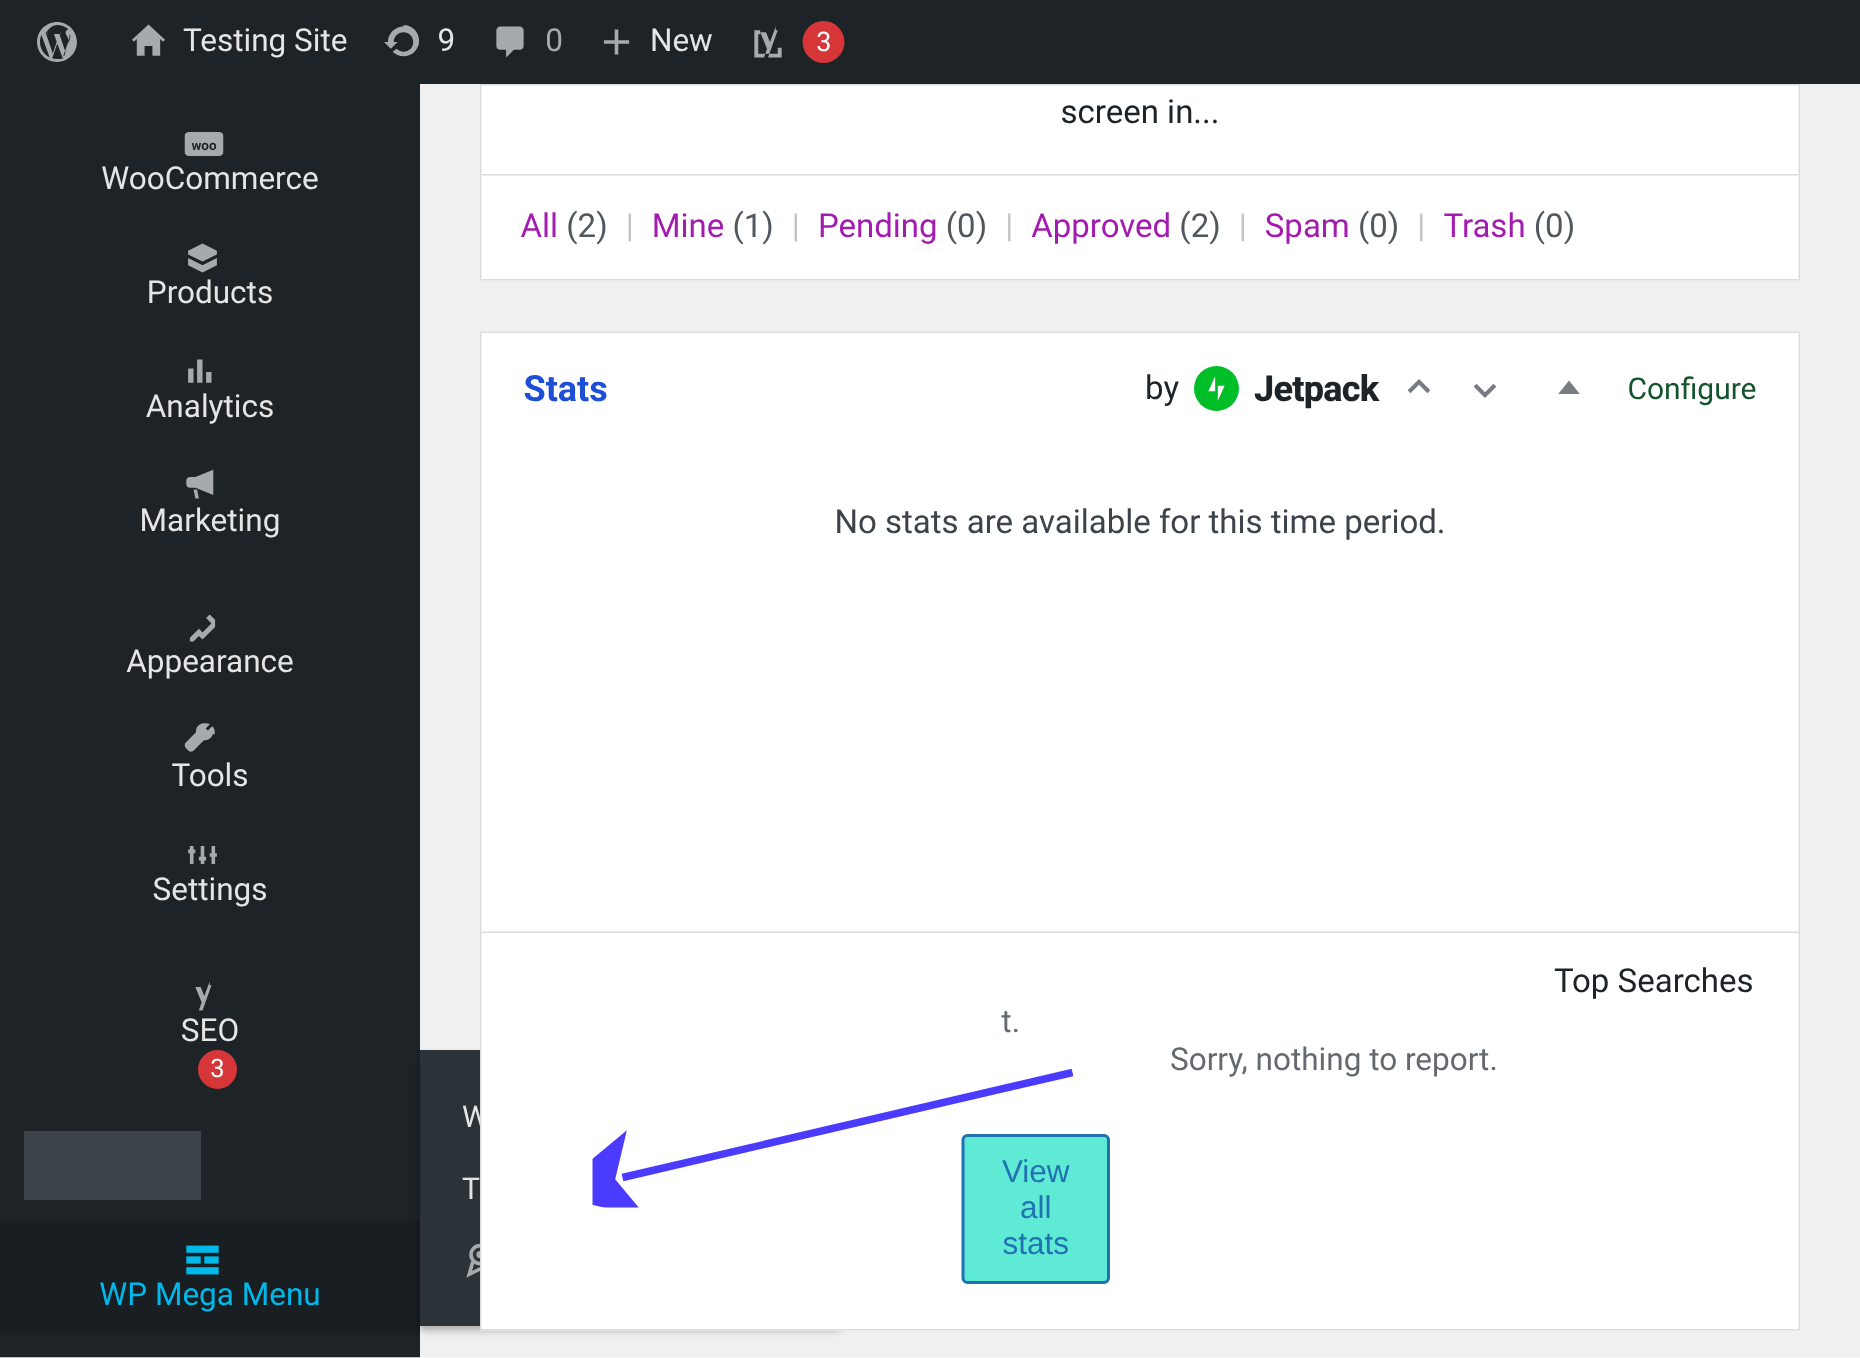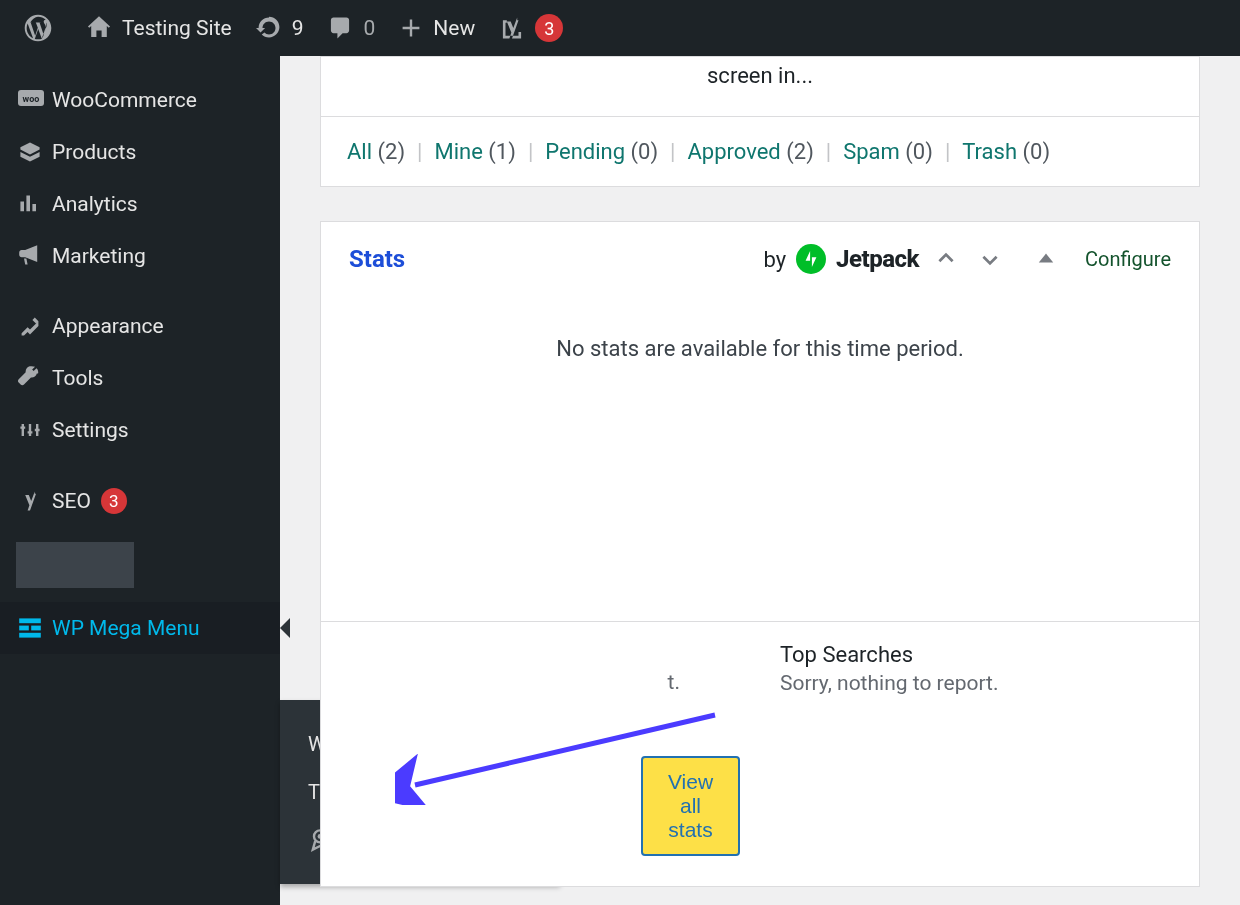--- a/index.html
+++ b/index.html
@@ -6,57 +6,57 @@
   body { font-family: -apple-system, BlinkMacSystemFont, "Segoe UI", Roboto, sans-serif; background: #f0f0f1; width: 1240px; height: 905px; overflow: hidden; position: relative; }
   
   
   .adminbar { background: #1d2327; height: 56px; display: flex; align-items: center; padding: 0 12px; color: #c3c4c7; }
   .adminbar-item { display: flex; align-items: center; padding: 0 12px; cursor: pointer; font-size: 21px; color: #e5e5e5; height: 56px; }
   .adminbar-item .ico { margin-right: 10px; display: inline-flex; }
   .badge-circle { background: #d63638; color: #fff; border-radius: 50%; min-width: 28px; height: 28px; display: inline-flex; align-items: center; justify-content: center; font-size: 18px; font-weight: 400; }
   
   
   .sidebar { position: absolute; top: 56px; left: 0; width: 280px; background: #1d2327; color: #c3c4c7; height: 849px; }
-  .menu-item { display: flex; align-items: center; padding: 14px 18px; cursor: pointer; font-size: 21px; color: #e5e5e5; position: relative; }
+  .menu-item { display: flex; align-items: center; padding: 14px 18px; cursor: pointer; font-size: 21px; color: #e5e5e5; position: relative; flex-direction: column; }
   .menu-item .micon { width: 34px; display: inline-flex; align-items: center; }
   .menu-item.active { background: #191e23; color: #00b9eb; }
   .menu-item.active::after { content:""; position:absolute; right:-10px; top:50%; margin-top:-10px; border:10px solid transparent; border-right-color:#2c3338; }
   .menu-sep { height: 18px; }
   .menu-badge { background: #d63638; color:#fff; border-radius: 50%; min-width: 26px; height: 26px; display:inline-flex; align-items:center; justify-content:center; font-size:17px; margin-left:10px; }
   .collapse-item { display:flex; align-items:center; padding: 14px 18px; font-size: 20px; color:#a7aaad; cursor:pointer; }
   .collapse-item .micon { width:34px; }
   .placeholder-box { background:#3c434a; margin: 14px 16px; height: 46px; width: 118px; }
   
   
   .flyout { position: absolute; left: 280px; top: 700px; background: #2c3338; color: #c3c4c7; width: 280px; padding: 20px 0; box-shadow: 0 3px 5px rgba(0,0,0,.3); }
   .flyout-item { padding: 12px 28px; font-size: 20px; color: #e5e5e5; cursor: pointer; display:flex; align-items:center; }
   .flyout-item .ficon { margin-right: 12px; }
   
   
   .content { position:absolute; left:280px; top:56px; width: 960px; height: 849px; padding: 0 40px 20px 40px; border-radius: 27px; }
   .panel { background:#fff; border:1px solid #dcdcde; margin-top: 0; }
   .panel + .panel { margin-top: 34px; }
   .snippet { text-align:center; padding: 6px 20px 28px 20px; color:#1d2327; font-size:22px; }
   .filterbar { border-top:1px solid #dcdcde; padding: 22px 26px; display:flex; flex-wrap:wrap; gap: 0; font-size:22px; color:#50575e; }
-  .flink { color:#0f766e; cursor:pointer; }
+  .flink { color:#a21caf; cursor:pointer; }
   .fcount { color:#50575e; }
   .fsep { padding: 0 12px; color:#c3c4c7; }
   .stats-head { display:flex; align-items:center; padding: 22px 28px; }
   .stats-title { font-size:24px; font-weight:700; color:#1d4ed8; flex: 0 0 auto; }
   .stats-by { margin-left:auto; display:flex; align-items:center; font-size:22px; color:#1d2327; gap:10px; }
   .jetpack-logo { width:30px; height:30px; background:#00be28; border-radius:50%; display:inline-flex; align-items:center; justify-content:center; }
   .jetpack-t { font-weight:800; letter-spacing:-.5px; font-size:24px; }
   .chev-btn { color:#50575e; cursor:pointer; padding:0 6px; }
   .conf-link { color:#14532d; font-size:20px; cursor:pointer; margin-left:14px; }
   .stats-empty { text-align:center; padding: 40px 20px 260px 20px; font-size:22px; color:#3c434a; }
   .stats-bottom { border-top:1px solid #dcdcde; padding: 20px 30px 30px 30px; display:flex; }
   .col { flex:1; }
-  .col-title { font-size:22px; color:#1d2327; margin-bottom:4px; font-weight:400; }
+  .col-title { font-size:22px; color:#1d2327; margin-bottom:28px; font-weight:400;text-align:right; }
   .col-text { font-size:21px; color:#646970; }
-  .view-btn { border:2px solid #2271b1; color:#2271b1; background:#fde047; padding: 12px 22px; border-radius:4px; font-size:21px; cursor:pointer; margin-top:4px; }
+  .view-btn { border:2px solid #2271b1; color:#2271b1; background:#5eead4; padding: 12px 22px; border-radius:4px; font-size:21px; cursor:pointer; margin-top:4px; }
   
   
   .arrow-annot { position:absolute; left:395px; top:705px; pointer-events:none; }
   
   svg { display:block; }
 </style>
 </head>
 <body>
 
 <div class="adminbar">

